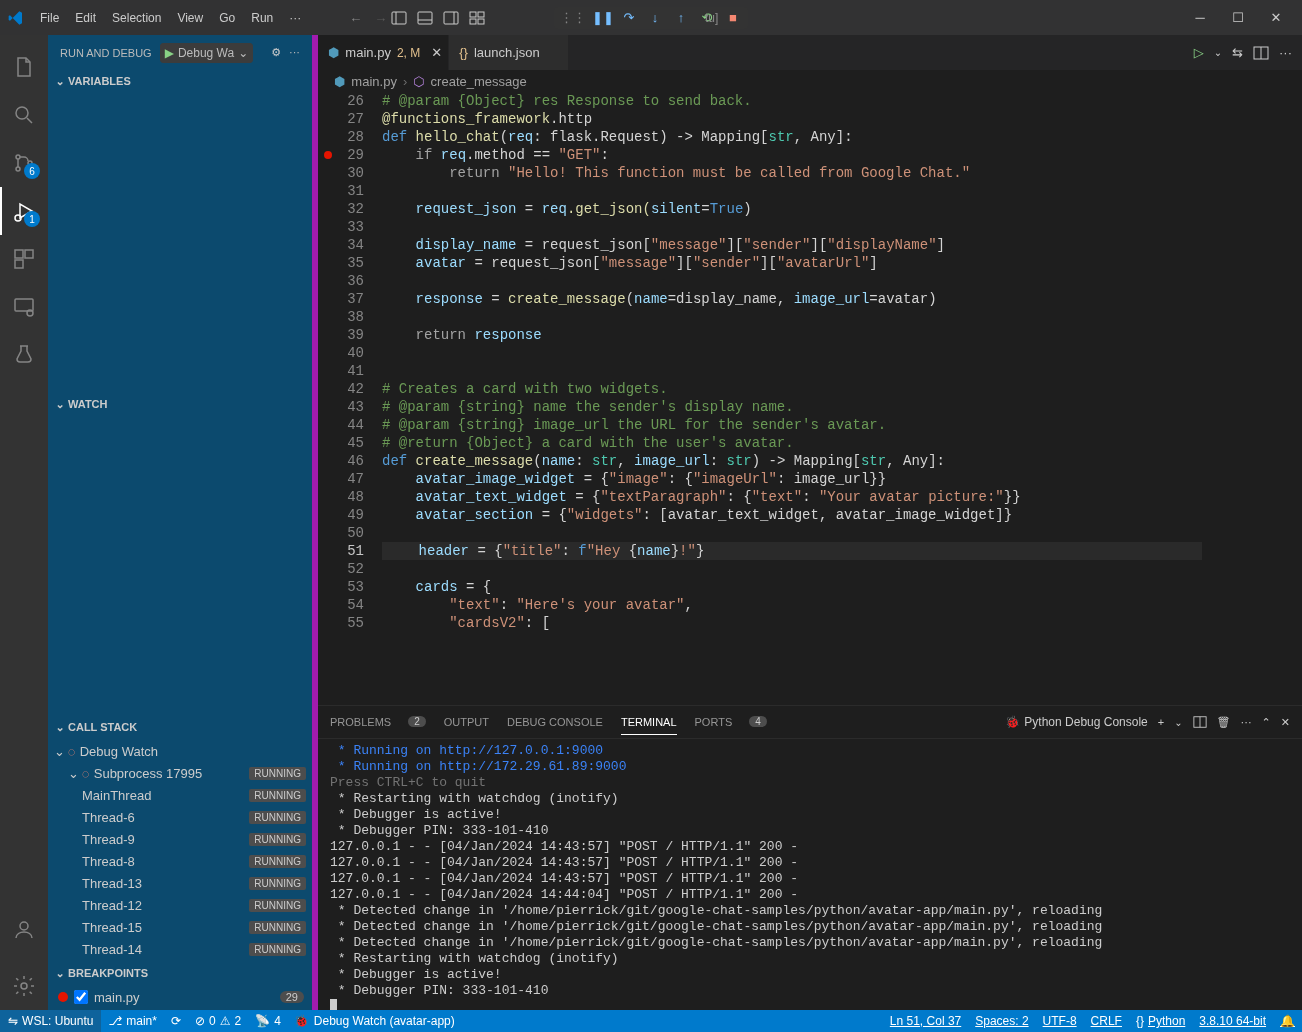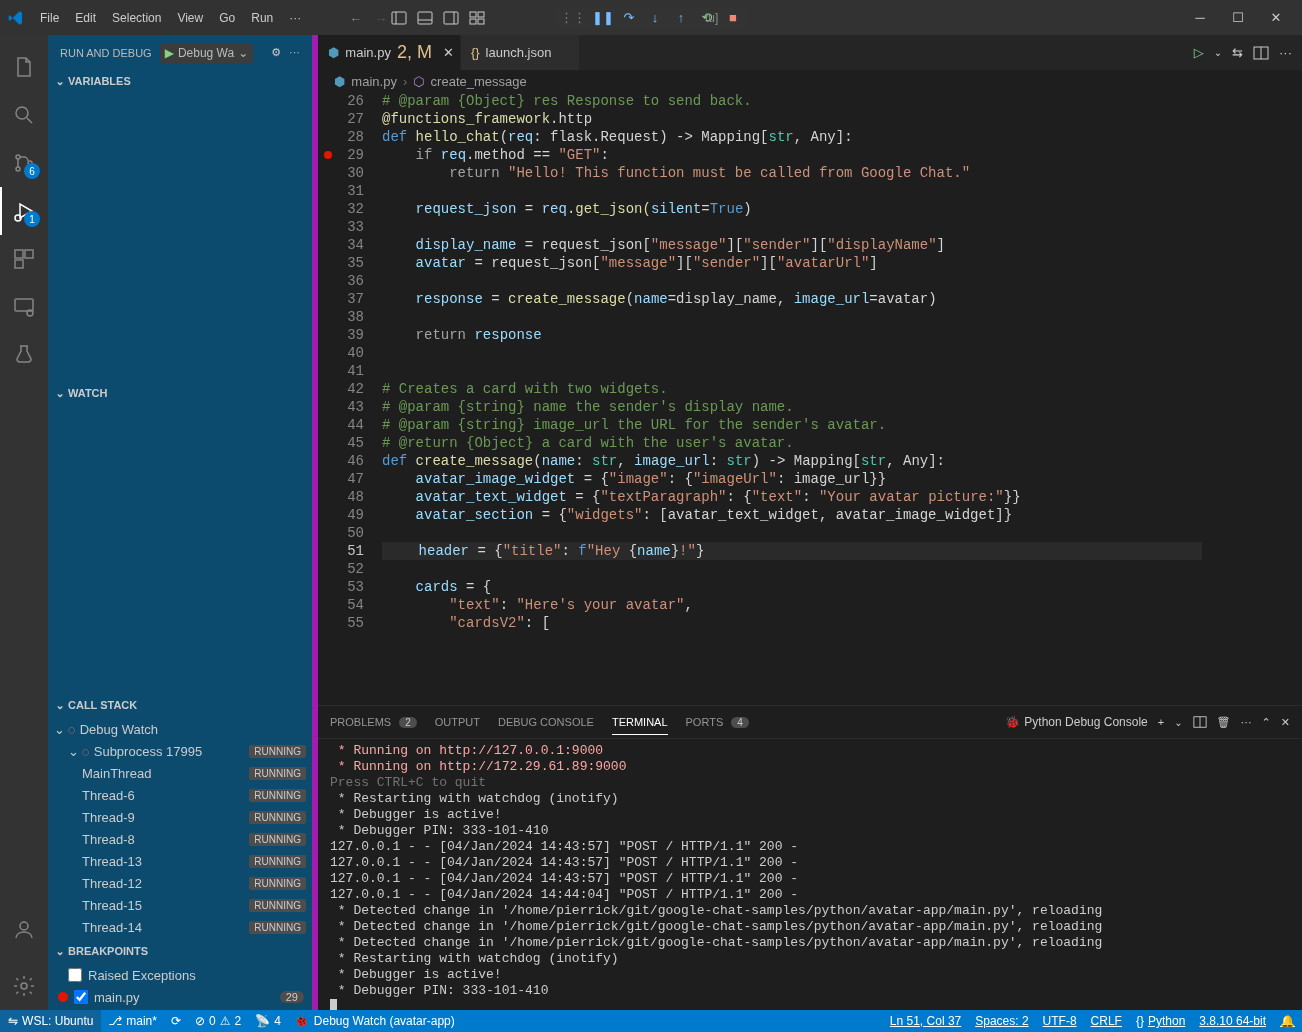--- a/index.html
+++ b/index.html
@@ -173,21 +173,21 @@
   padding: 0 10px;
   gap: 6px;
   background: #2d2d2d;
   border-right: 1px solid #252526;
   cursor: pointer;
   font-size: 13px;
   padding-right: 28px;
   position: relative;
 }
 .tab.active { background: #1e1e1e; }
-.tab .tab-status { color: #e2c08d; font-size: 18px; }
+.tab .tab-status { color: #e2c08d; font-size: 12px; }
 .tab .tab-close { position: absolute; right: 6px; color: #cccccc; }
 .tab .file-icon { color: #519aba; }
 .tabs .tab-actions { margin-left: auto; display: flex; align-items: center; gap: 10px; padding: 0 10px; }
 
 .breadcrumb {
   height: 22px;
   display: flex;
   align-items: center;
   padding: 0 16px;
   gap: 6px;
@@ -244,36 +244,36 @@
 .panel-tabs {
   height: 33px;
   display: flex;
   align-items: center;
   padding: 0 12px;
   gap: 18px;
   font-size: 11px;
   color: #969696;
   border-bottom: 1px solid #2b2b2b;
 }
-.panel-tabs .pt { cursor: pointer; padding: 6px 0; text-transform: uppercase; display: flex; align-items: center; gap: 8px; }
+.panel-tabs .pt { cursor: pointer; padding: 6px 0; text-transform: uppercase; display: flex; align-items: flex-start; gap: 17px; }
 .panel-tabs .pt.active { color: #ffffff; border-bottom: 1px solid #ffffff; }
 .panel-tabs .pt .cnt { background: #4d4d4d; border-radius: 10px; padding: 0 6px; font-size: 10px; color: #ccc; }
 .panel-tabs .pt-actions { margin-left: auto; display: flex; align-items: center; gap: 10px; color: #cccccc; }
 .panel-tabs .pt-actions .dbg-sel { display: flex; align-items: center; gap: 4px; font-size: 12px; text-transform: none; }
 
 .terminal {
   flex: 1;
   font-family: Consolas, 'Courier New', monospace;
   font-size: 13px;
   line-height: 16px;
   padding: 4px 12px;
   overflow: hidden;
   white-space: pre;
 }
-.terminal .t-green { color: #fca5a5; }
+.terminal .t-green { color: #3b82f6; }
 .terminal .t-yellow { color: #737373; }
 .terminal .t-cursor { background: #cccccc; width: 7px; height: 14px; display: inline-block; }
 
 .statusbar {
   height: 22px;
   background: #007acc;
   color: #ffffff;
   display: flex;
   align-items: center;
   font-size: 12px;
@@ -494,24 +494,20 @@
           <span class="cs-label">Thread-14</span>
           <span class="cs-status">RUNNING</span>
         </div>
       </div>
 
     <div class="section-header">
         <span class="chev">⌄</span>
         <span>BREAKPOINTS</span>
       </div>
     <div class="section-body" style="flex:0 0 auto">
-      <div class="bp-row">
-          <input type="checkbox" style="">
-          <span>Raised Exceptions</span>
-        </div>
       <div class="bp-row" style="padding-left:10px">
           <span class="bp-dot"></span>
           <input type="checkbox" checked="" style="">
           <span>main.py</span>
           <span class="bp-count">29</span>
         </div>
     </div>
   </div>
 
   <div class="editor-area">

